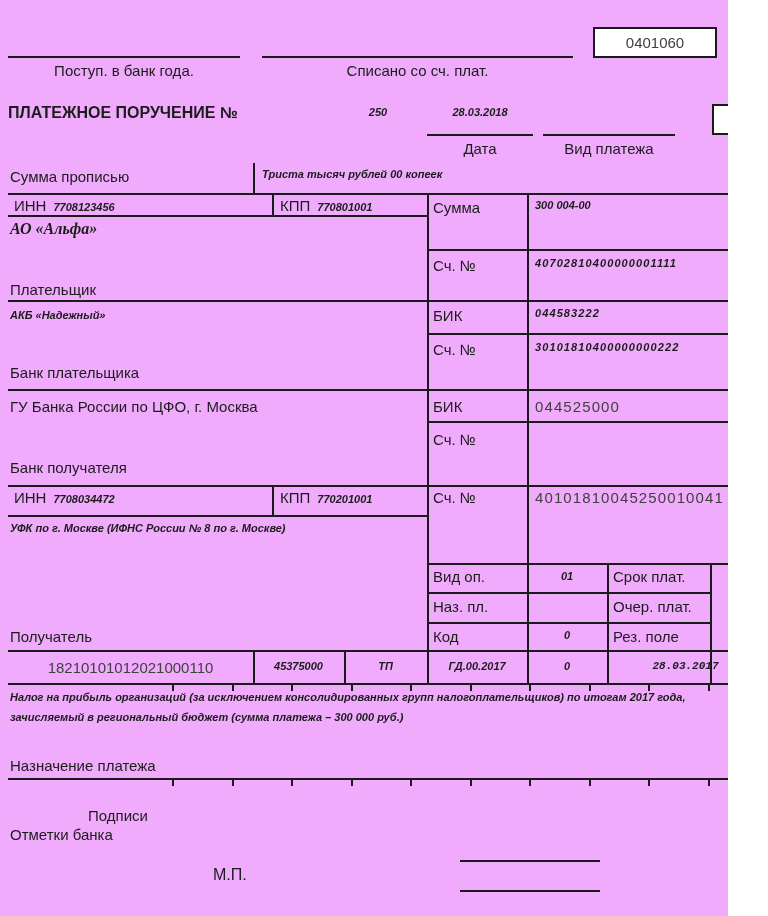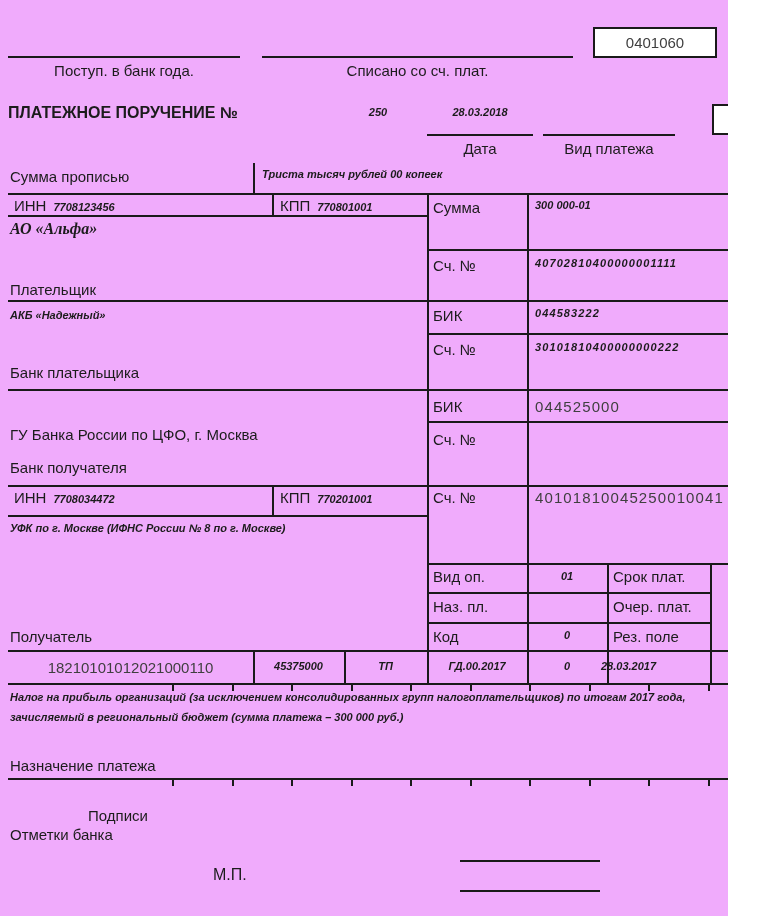--- a/index.html
+++ b/index.html
@@ -75,35 +75,35 @@
   <div class="vl" style="left:253px; top:650px; height:35px;"></div>
   <div class="vl" style="left:344px; top:650px; height:35px;"></div>
 
   <div class="t lblval" style="left:14px; top:197px;">
     <span>ИНН</span><span class="v">7708123456</span>
   </div>
   <div class="t lblval" style="left:280px; top:197px;">
     <span>КПП</span><span class="v">770801001</span>
   </div>
   <div class="t" style="left:433px; top:199px;">Сумма</div>
-  <div class="t v" style="left:535px; top:197px;">300 000-01</div>
+  <div class="t v" style="left:535px; top:197px;">300 004-00</div>
 
   <div class="t serifname" style="left:10px; top:220px;">АО «Альфа»</div>
   <div class="t" style="left:433px; top:257px;">Сч. №</div>
   <div class="t v acct" style="left:535px; top:255px;">40702810400000001111</div>
   <div class="t" style="left:10px; top:281px;">Плательщик</div>
 
   <div class="t v" style="left:10px; top:307px;">АКБ «Надежный»</div>
   <div class="t" style="left:433px; top:307px;">БИК</div>
   <div class="t v acct" style="left:535px; top:305px;">044583222</div>
   <div class="t" style="left:433px; top:341px;">Сч. №</div>
   <div class="t v acct" style="left:535px; top:339px;">30101810400000000222</div>
   <div class="t" style="left:10px; top:364px;">Банк плательщика</div>
 
-  <div class="t" style="left:10px; top:398px;margin-top:28px;">ГУ Банка России по ЦФО, г. Москва</div>
+  <div class="t" style="left:10px; top:398px;">ГУ Банка России по ЦФО, г. Москва</div>
   <div class="t" style="left:433px; top:398px;">БИК</div>
   <div class="t gray acct" style="left:535px; top:398px;">044525000</div>
   <div class="t" style="left:433px; top:431px;">Сч. №</div>
   <div class="t" style="left:10px; top:459px;">Банк получателя</div>
 
   <div class="t lblval" style="left:14px; top:489px;">
     <span>ИНН</span><span class="v">7708034472</span>
   </div>
   <div class="t lblval" style="left:280px; top:489px;">
     <span>КПП</span><span class="v">770201001</span>
@@ -123,21 +123,21 @@
 
   <div class="t" style="left:433px; top:628px;">Код</div>
   <div class="t v ctr" style="left:527px; top:627px; width:80px;">0</div>
   <div class="t" style="left:613px; top:628px;">Рез. поле</div>
 
   <div class="t gray ctr" style="left:8px; top:659px; width:245px;">18210101012021000110</div>
   <div class="t v ctr" style="left:253px; top:658px; width:91px;">45375000</div>
   <div class="t v ctr" style="left:344px; top:658px; width:83px;">ТП</div>
   <div class="t v ctr" style="left:427px; top:658px; width:100px;">ГД.00.2017</div>
   <div class="t v ctr" style="left:527px; top:658px; width:80px;">0</div>
-  <div class="t v ctr" style="left:577px; top:658px; width:103px;">28.03.2017</div>
+  <div class="t v ctr" style="left:634px; top:658px; width:103px;font-family:Liberation Mono, monospace;">28.03.2017</div>
 
   <div class="t v wrap" style="left:10px; top:687px; width:744px; line-height:20px;">Налог на прибыль организаций (за исключением консолидированных групп налогоплательщиков) по итогам 2017 года, зачисляемый в региональный бюджет (сумма платежа – 300 000 руб.)</div>
   <div class="t" style="left:10px; top:757px;">Назначение платежа</div>
 
   <div class="t" style="left:88px; top:807px;">Подписи</div>
   <div class="t" style="left:10px; top:826px;">Отметки банка</div>
   <div class="t" style="left:213px; top:866px; font-size:16px;">М.П.</div>
   <div class="hl" style="left:460px; top:860px; width:140px;"></div>
   <div class="hl" style="left:460px; top:890px; width:140px;"></div>
 

